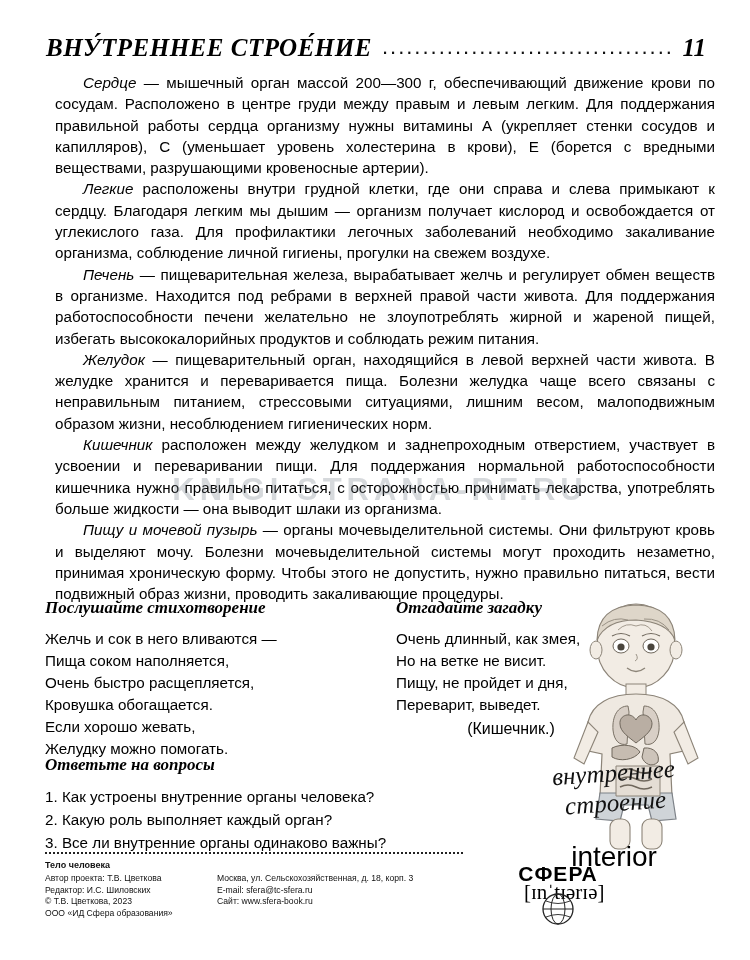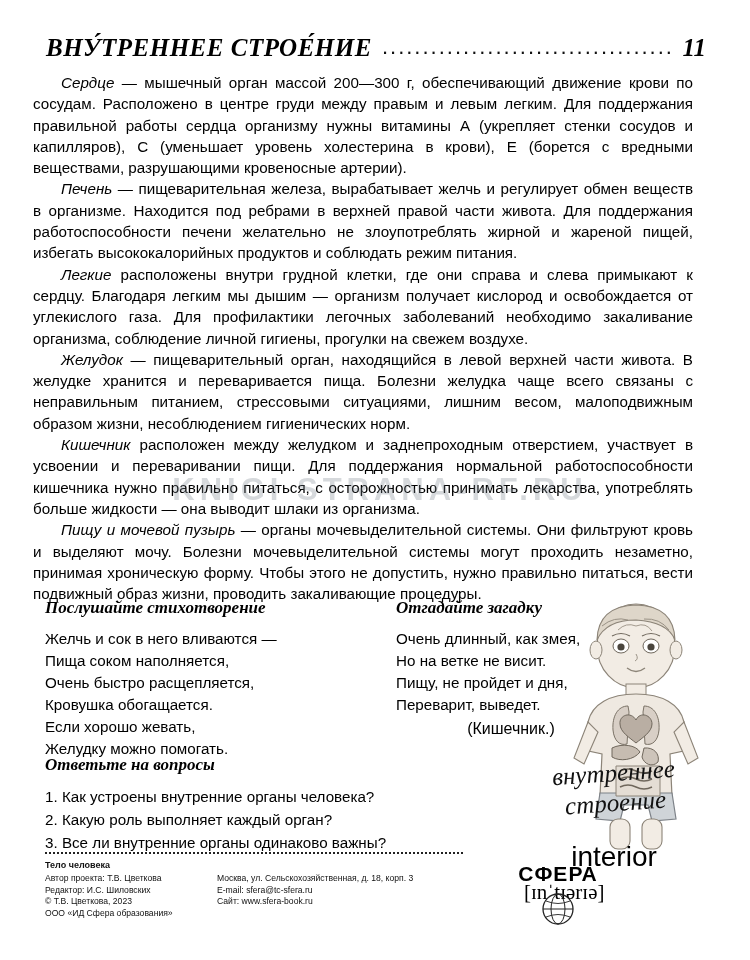--- a/index.html
+++ b/index.html
@@ -55,21 +55,21 @@
   .header-page {
     font-family: "Liberation Serif", serif;
     font-style: italic;
     font-weight: bold;
     font-size: 25px;
   }
 
   
   .body-text {
     position: absolute;
-    left: 33px;
+    left: 55px;
     top: 72px;
     width: 660px;
   }
   .para {
     font-size: 15.2px;
     line-height: 21.3px;
     text-align: justify;
     text-indent: 28px;
     margin: 0 0 0 0;
     hyphens: auto;
@@ -226,22 +226,22 @@
 <div class="page">
 
   <div class="header">
     <span class="header-title">ВНУ́ТРЕННЕЕ СТРОЕ́НИЕ</span>
     <span class="header-dots">..............................................................</span>
     <span class="header-page">11</span>
   </div>
 
   <div class="body-text">
     <p class="para"><span class="lead">Сердце</span><span> — мышечный орган массой 200—300 г, обеспечивающий движение крови по сосудам. Расположено в центре груди между правым и левым легким. Для поддержания правильной работы сердца организму нужны витамины А (укрепляет стенки сосудов и капилляров), С (уменьшает уровень холестерина в крови), Е (борется с вредными веществами, разрушающими кровеносные артерии).</span></p>
+    <p class="para"><span class="lead">Легкие</span><span> расположены внутри грудной клетки, где они справа и слева примыкают к сердцу. Благодаря легким мы дышим — организм получает кислород и освобождается от углекислого газа.  Для профилактики легочных заболеваний необходимо закаливание организма, соблюдение личной гигиены, прогулки на свежем воздухе.</span></p>
     <p class="para"><span class="lead">Печень</span><span> — пищеварительная железа, вырабатывает желчь и регулирует обмен веществ в организме. Находится под ребрами в верхней правой части живота. Для поддержания работоспособности печени желательно не злоупотреблять жирной и жареной пищей, избегать высококалорийных продуктов и соблюдать режим питания.</span></p>
-    <p class="para"><span class="lead">Легкие</span><span> расположены внутри грудной клетки, где они справа и слева примыкают к сердцу. Благодаря легким мы дышим — организм получает кислород и освобождается от углекислого газа.  Для профилактики легочных заболеваний необходимо закаливание организма, соблюдение личной гигиены, прогулки на свежем воздухе.</span></p>
     <p class="para"><span class="lead">Желудок</span><span> — пищеварительный орган, находящийся в левой верхней части живота. В желудке хранится и переваривается пища. Болезни желудка чаще всего связаны с неправильным питанием, стрессовыми ситуациями, лишним весом, малоподвижным образом жизни, несоблюдением гигиенических норм.</span></p>
     <p class="para"><span class="lead">Кишечник</span><span> расположен между желудком и заднепроходным отверстием, участвует в усвоении и переваривании пищи. Для поддержания нормальной работоспособности кишечника нужно правильно питаться, с осторожностью принимать лекарства, употреблять больше жидкости — она выводит шлаки из организма.</span></p>
     <p class="para"><span class="lead">Пищу и мочевой пузырь</span><span> — органы мочевыделительной системы. Они фильтруют кровь и выделяют мочу. Болезни мочевыделительной системы могут проходить незаметно, принимая хроническую форму. Чтобы этого не допустить, нужно правильно питаться, вести подвижный образ жизни, проводить закаливающие процедуры.</span></p>
   </div>
 
   <div class="watermark">KNIGI STRANA-RF.RU</div>
 
   <div class="sec-left">
     <div class="sec-heading">Послушайте стихотворение</div>
     <div class="verse-line">Желчь и сок в него вливаются —</div>

